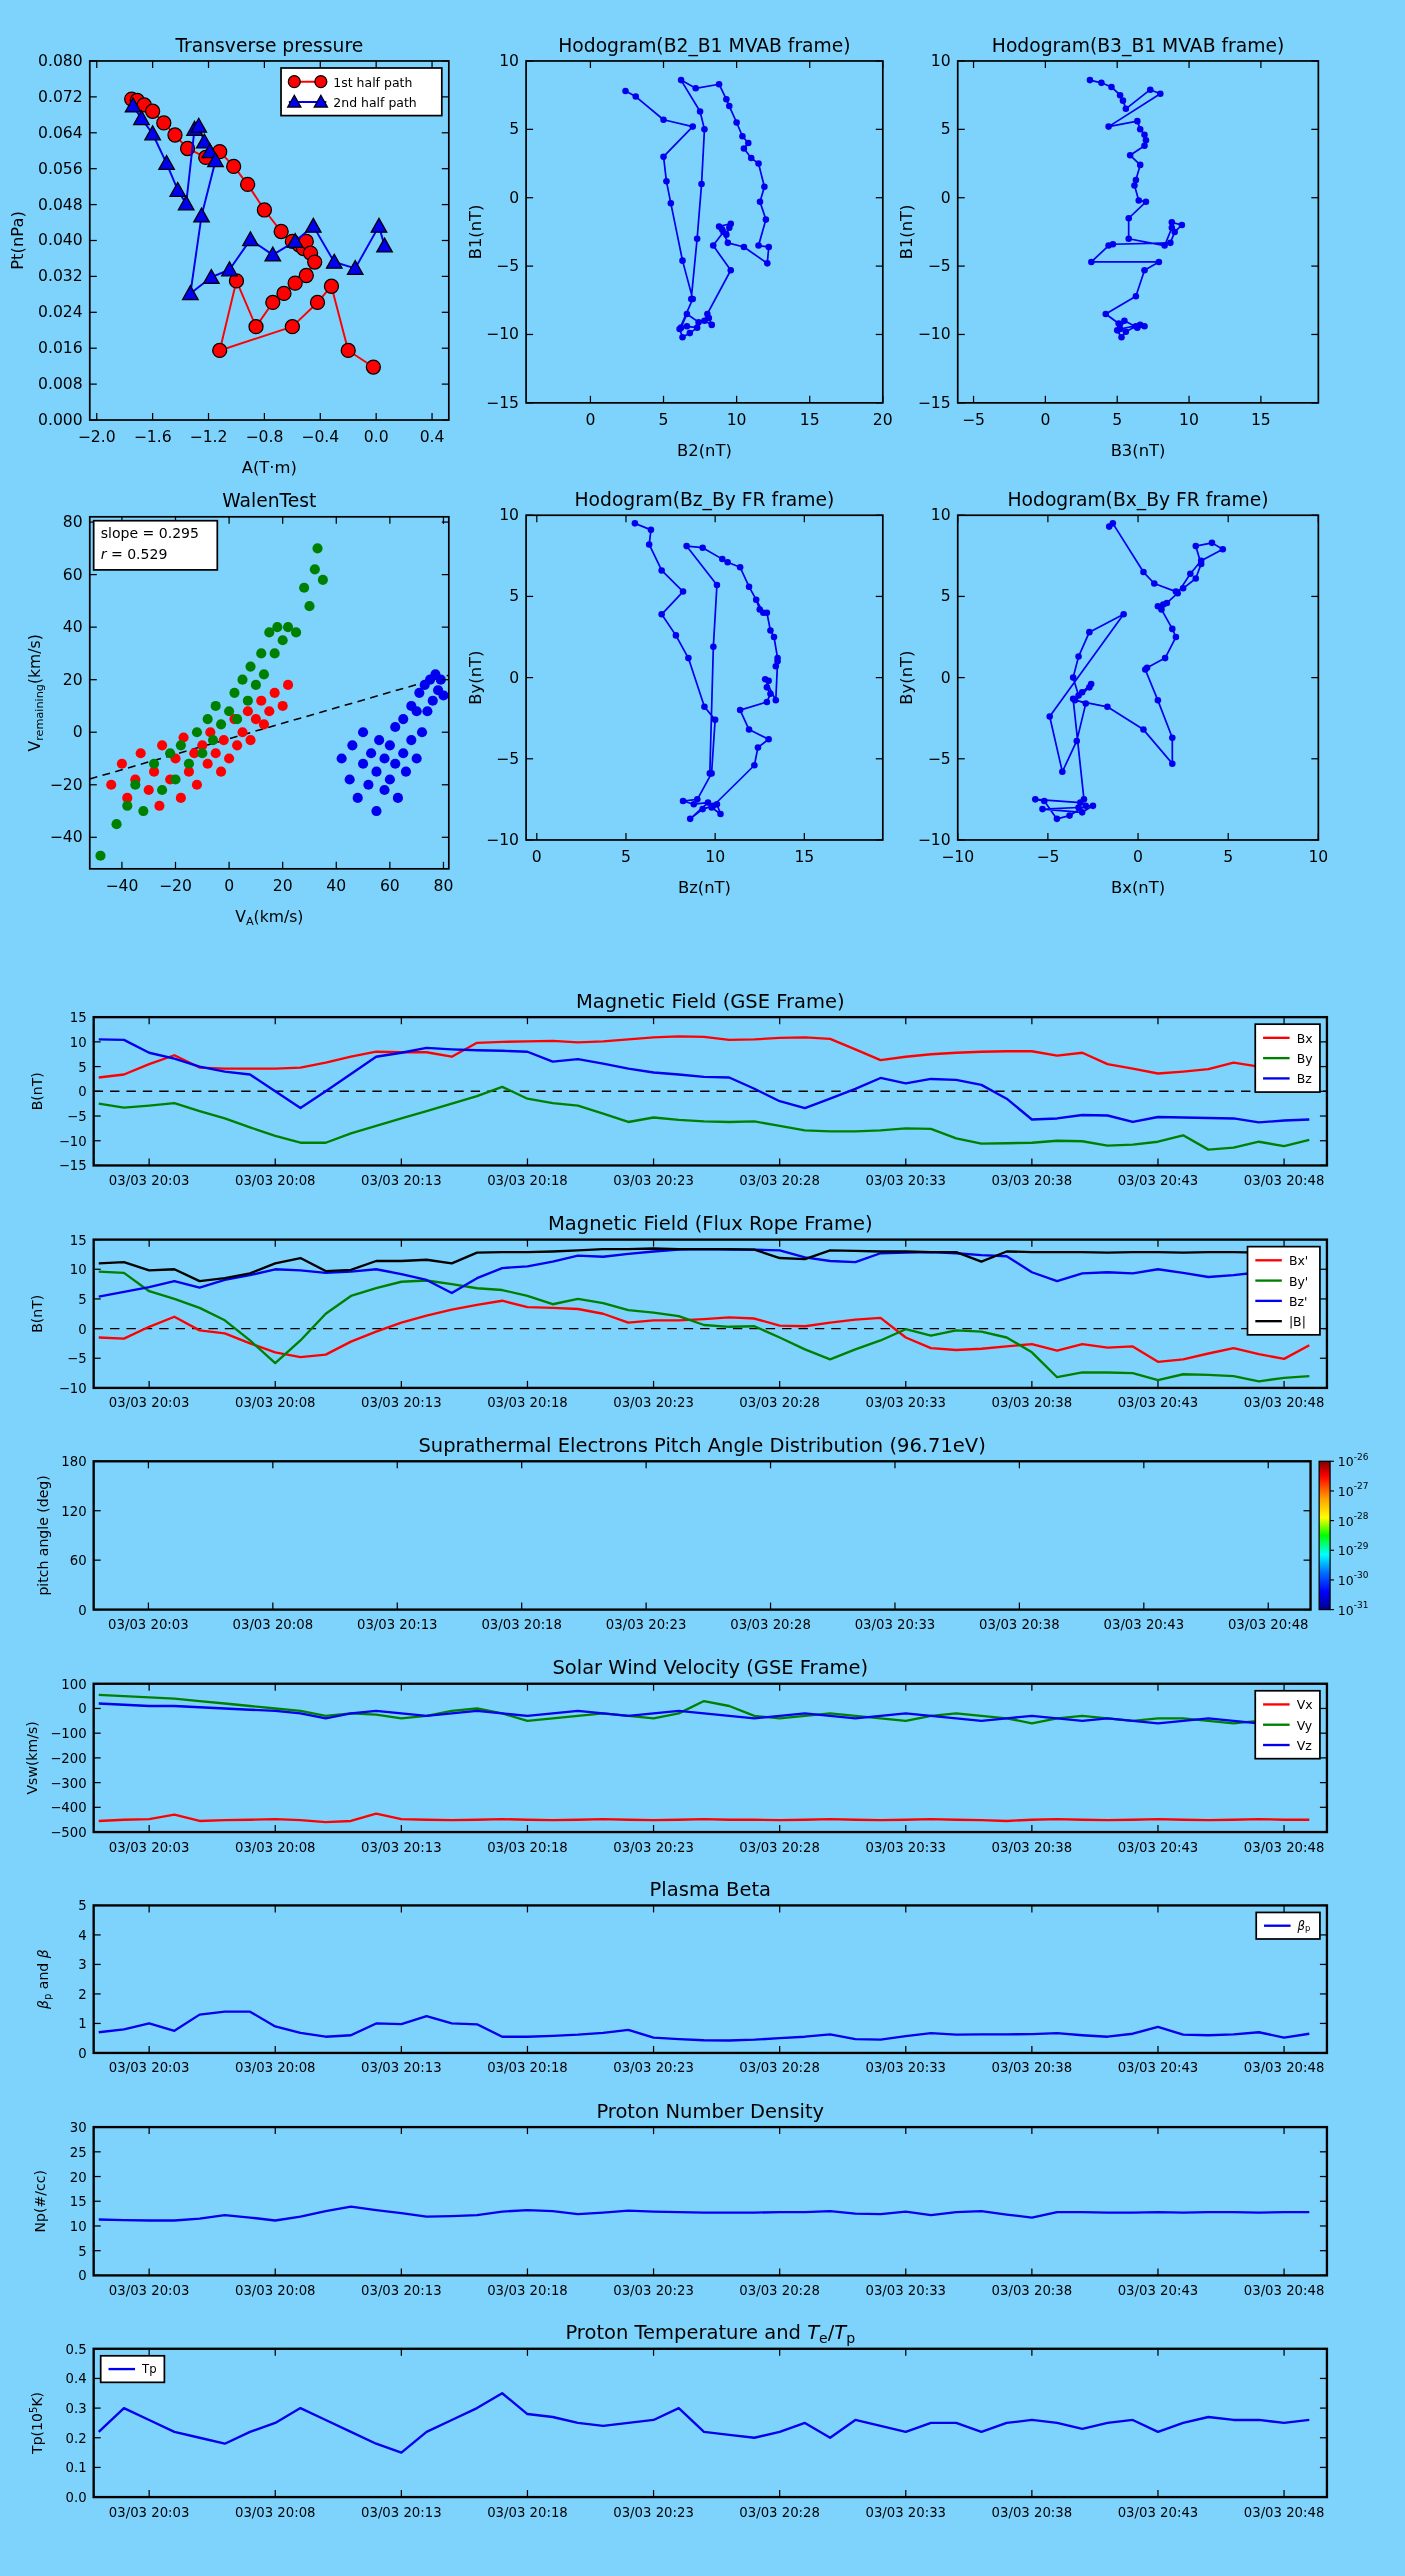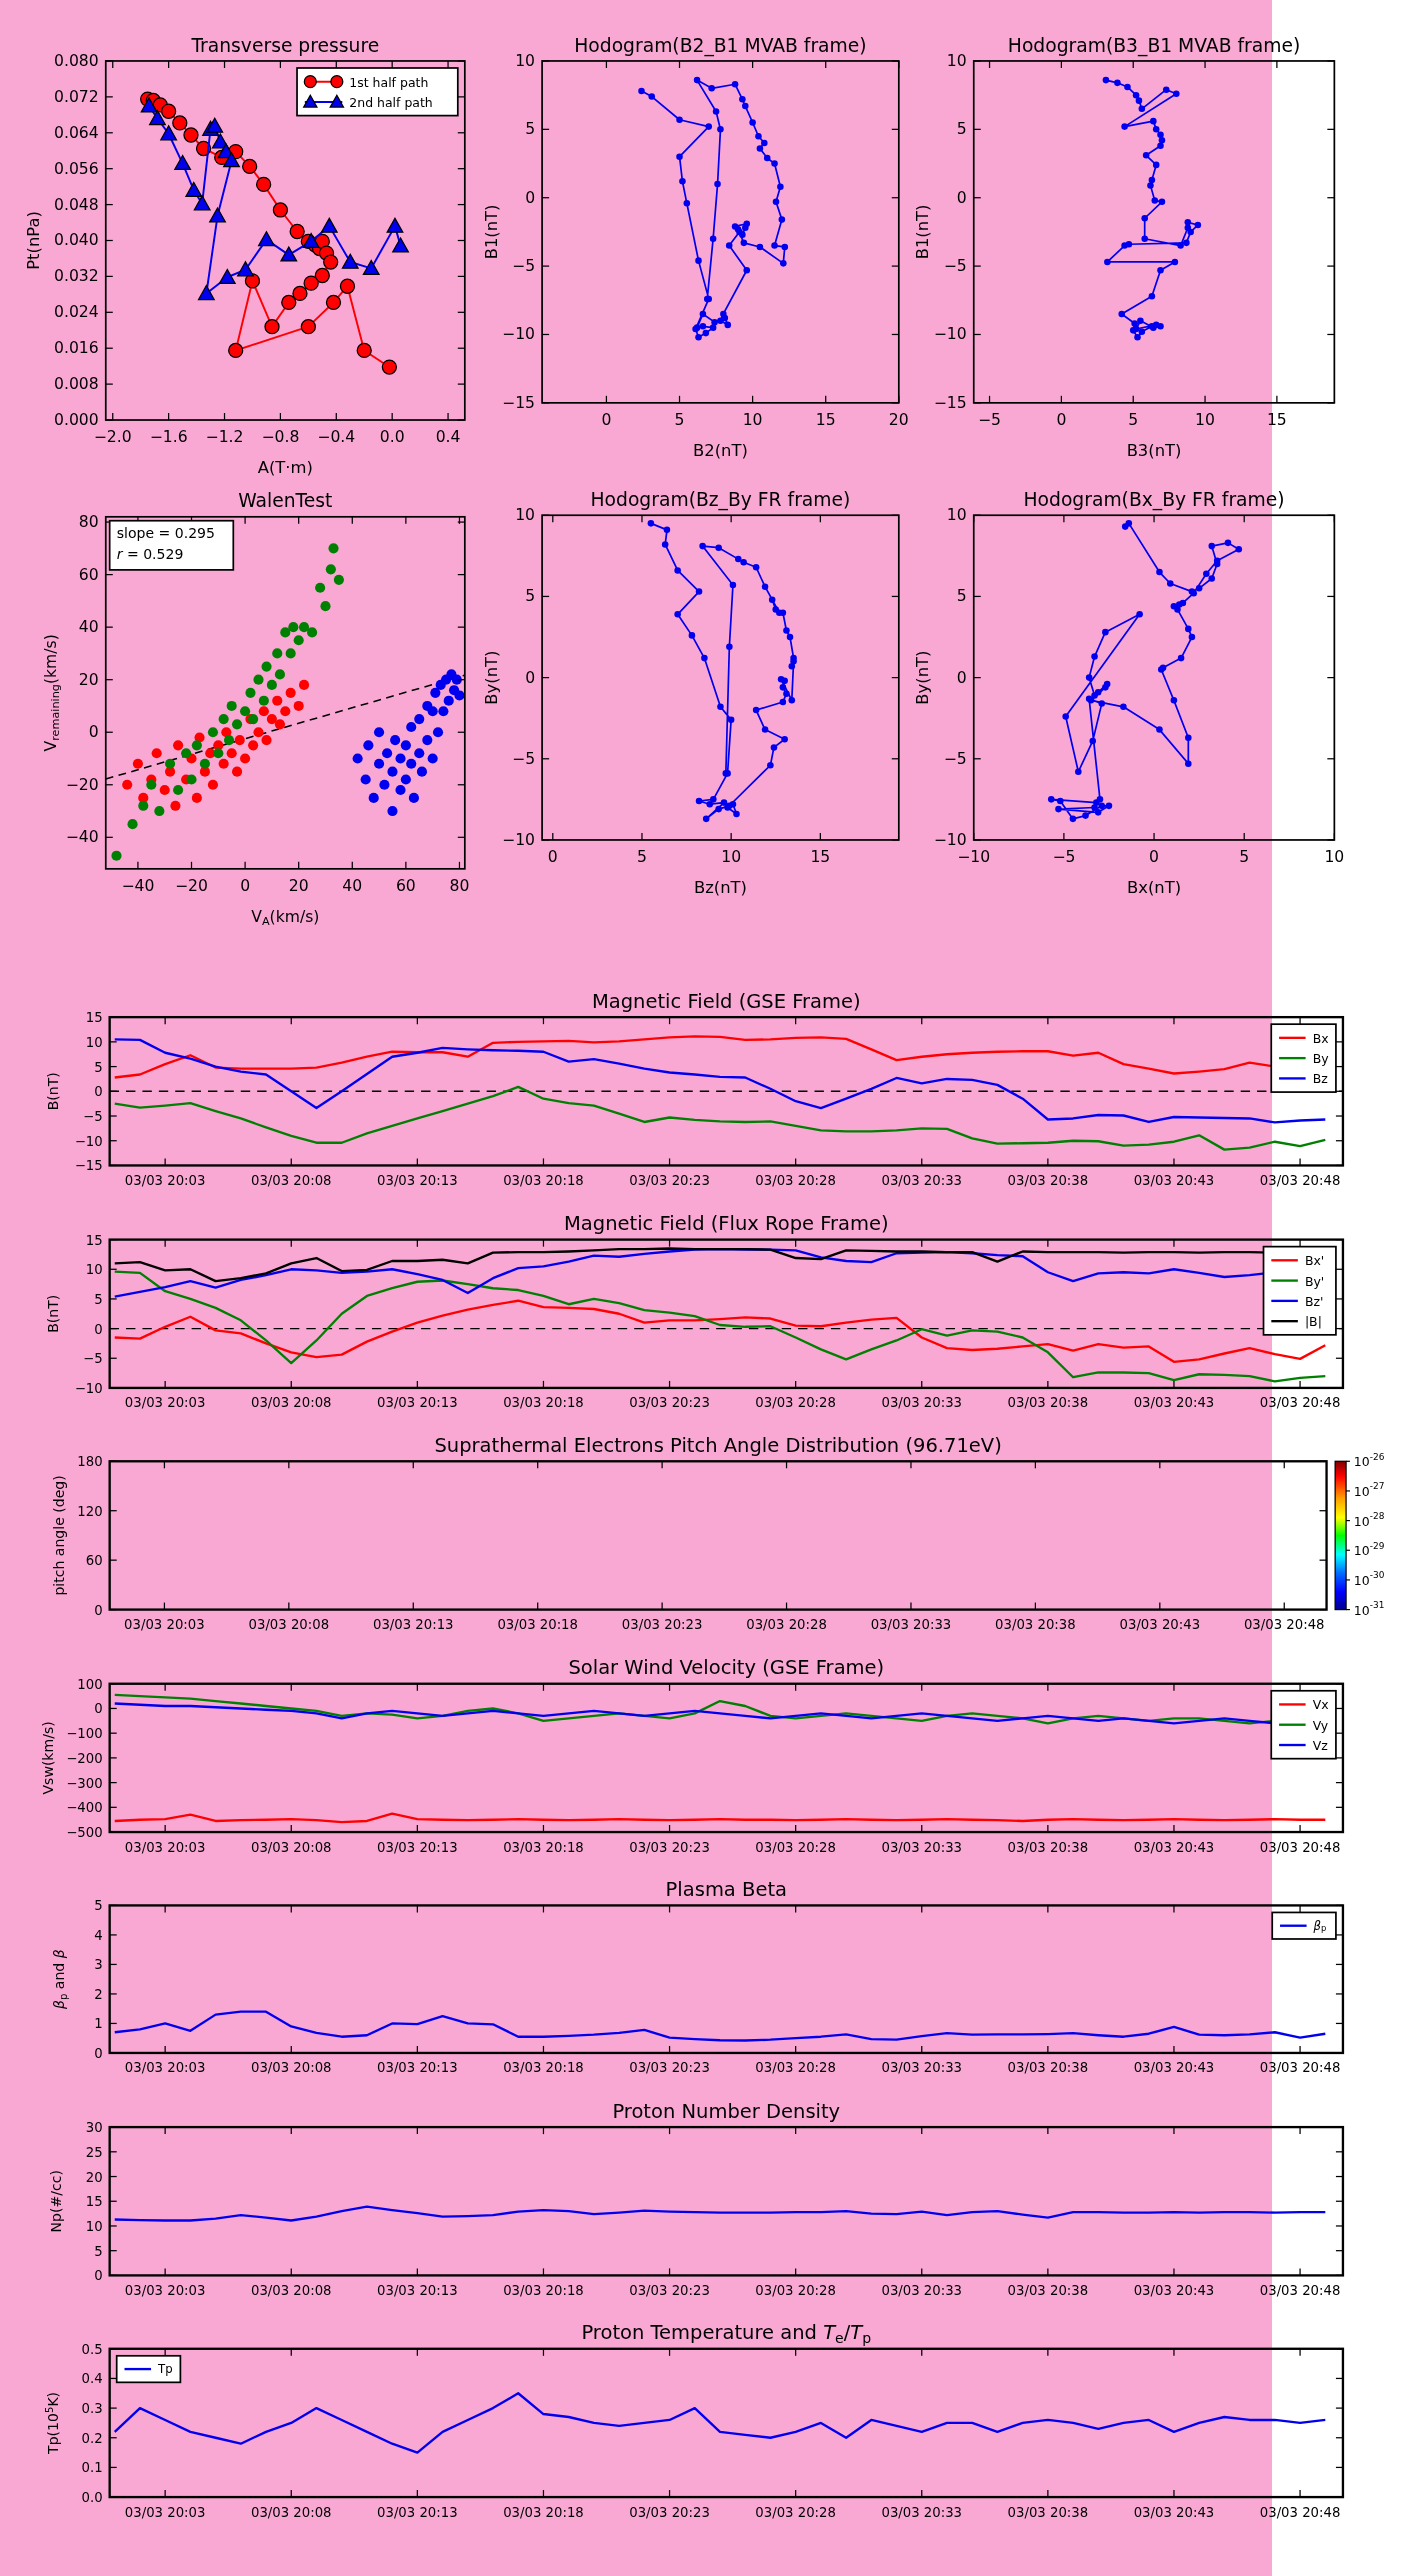--- a/index.html
+++ b/index.html
@@ -1,16 +1,16 @@
 <!DOCTYPE html>
 <html style="font-size:12.5px"><head>
 <meta charset="utf-8">
 <style>
   html,body{margin:0;padding:0;background:#ffffff;}
-  #figure-wrap{position:relative;width:1256px;height:2576px;background:#f9a8d4;padding-left:16px;}
+  #figure-wrap{position:relative;width:1405px;height:2576px;background:#7dd3fc;}
   svg text{font-family:"DejaVu Sans","Liberation Sans",sans-serif;fill:#000;}
 </style>
 </head>
 <body>
 
 <div id="figure-wrap">
   <svg id="figure-svg" width="1405" height="2576" viewBox="0 0 1800 3300" xmlns="http://www.w3.org/2000/svg">
     <g>
         <defs>
           <clipPath id="clip0">

